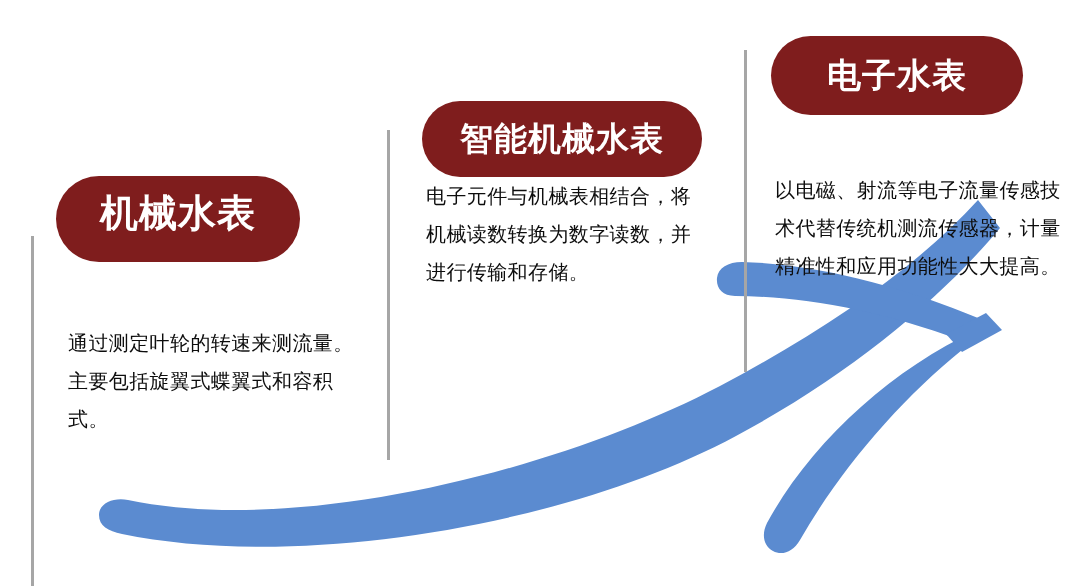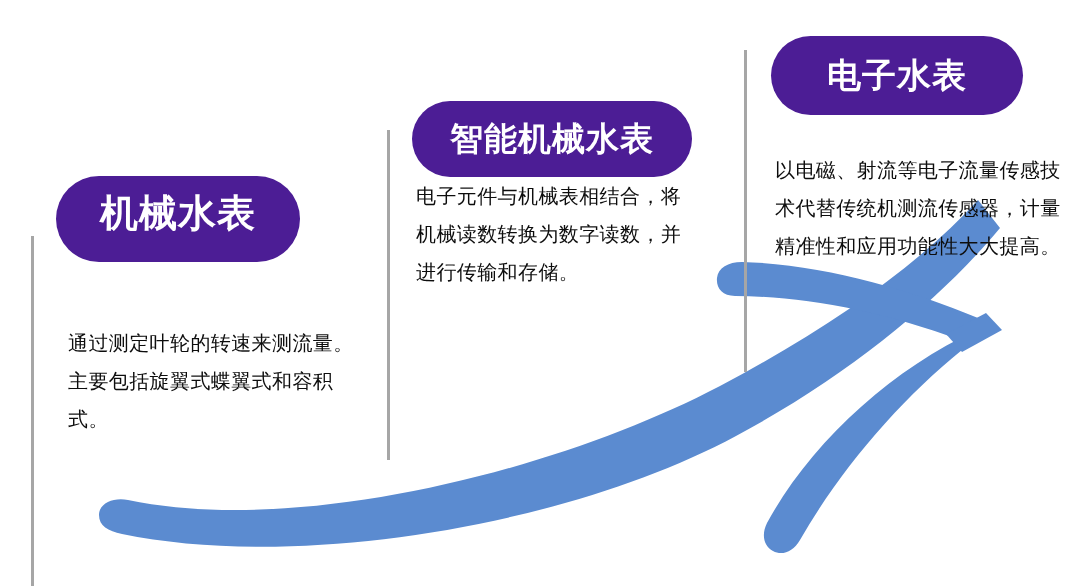--- a/index.html
+++ b/index.html
@@ -42,27 +42,27 @@
   #divider-1 { left: 31px;  top: 236px; height: 350px; }
   #divider-2 { left: 387px; top: 130px; height: 330px; }
   #divider-3 { left: 744px; top: 50px;  height: 322px; }
 
   
   .column {
     position: absolute;
     z-index: 3;
   }
   #column-1 { left: 56px;  top: 176px; width: 300px; }
-  #column-2 { left: 412px; top: 101px; width: 290px; }
+  #column-2 { left: 422px; top: 101px; width: 290px; }
   #column-3 { left: 771px; top: 36px;  width: 300px; }
 
   
   .pill {
     display: inline-block;
-    background: #4c1d95;
+    background: #7f1d1d;
     color: #ffffff;
     border-radius: 999px;
     font-weight: bold;
     line-height: 1;
     white-space: nowrap;
     letter-spacing: 1px;
     text-align: center;
   }
   #column-1 .pill {
     font-size: 38px;
@@ -81,21 +81,21 @@
   
   .body-text {
     color: #0d0d0d;
     font-size: 20px;
     line-height: 38px;
     letter-spacing: 0.4px;
     white-space: pre-line;
   }
   #column-1 .body-text { margin-top: 62px; margin-left: 12px; width: 300px; }
   #column-2 .body-text { margin-left: 4px; width: 284px; }
-  #column-3 .body-text { margin-top: 36px; margin-left: 4px; width: 300px; }
+  #column-3 .body-text { margin-top: 56px; margin-left: 4px; width: 300px; }
 </style>
 </head>
 <body>
 
 <div id="infographic">
 
   <svg id="arrow-layer" viewBox="0 0 1080 588">
     <g>
       <path d="M 99 515
                C 99 503, 114 497, 128 500

